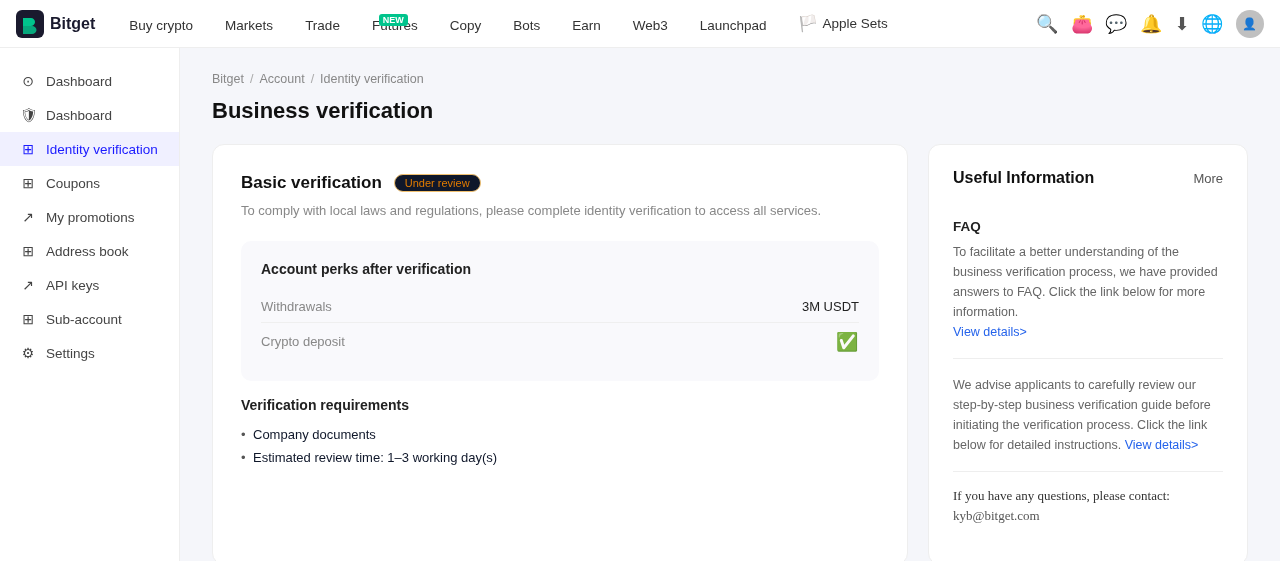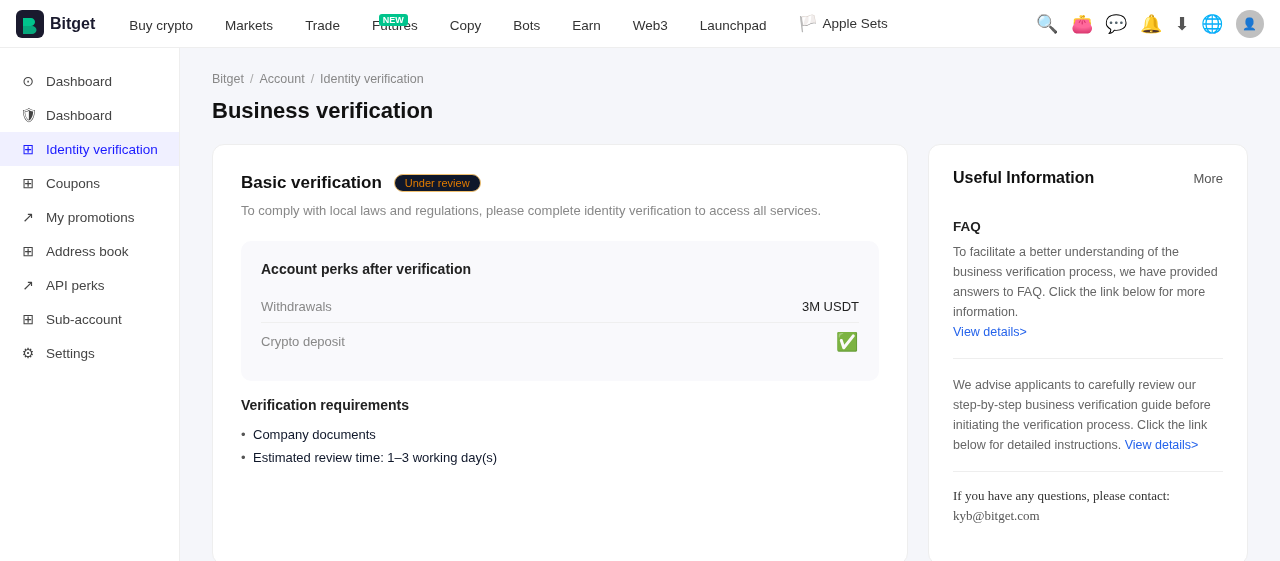--- a/index.html
+++ b/index.html
@@ -152,21 +152,21 @@
     <div class="sidebar-item">
       <span class="sidebar-icon">↗</span>
       <span>My promotions</span>
     </div>
     <div class="sidebar-item">
       <span class="sidebar-icon">⊞</span>
       <span>Address book</span>
     </div>
     <div class="sidebar-item">
       <span class="sidebar-icon">↗</span>
-      <span>API perks</span>
+      <span>API keys</span>
     </div>
     <div class="sidebar-item">
       <span class="sidebar-icon">⊞</span>
       <span>Sub-account</span>
     </div>
     <div class="sidebar-item">
       <span class="sidebar-icon">⚙</span>
       <span>Settings</span>
     </div>
   </aside>

